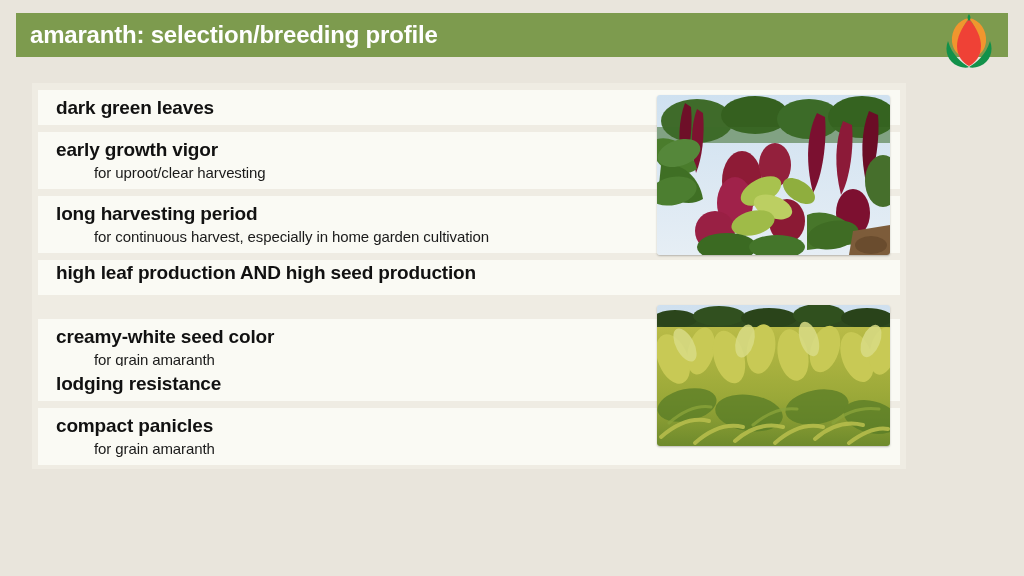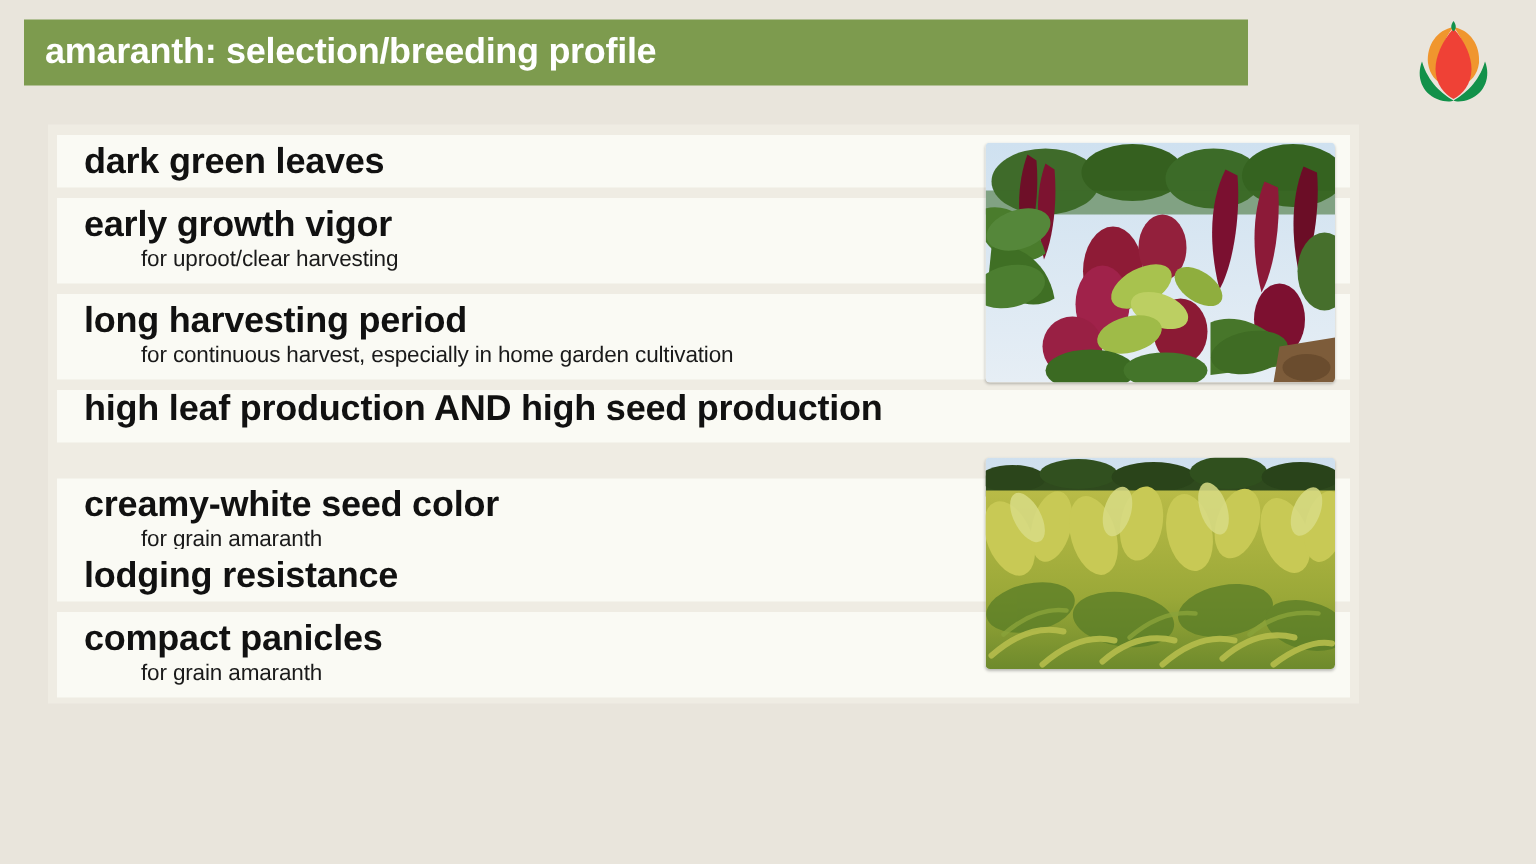--- a/index.html
+++ b/index.html
@@ -23,21 +23,21 @@
     width: 1024px;
     height: 576px;
     background: #e9e5dc;
   }
 
   
   #header-bar {
     position: absolute;
     left: 16px;
     top: 13px;
-    width: 816px;
+    width: 992px;
     height: 44px;
     background: #7d9b4e;
   }
   #header-title {
     position: absolute;
     left: 14px;
     top: 50%;
     transform: translateY(-50%);
     color: #ffffff;
     font-size: 24px;
@@ -70,21 +70,21 @@
   
   .row {
     position: absolute;
     left: 6px;
     width: 862px;
     background: #fafaf4;
     box-sizing: border-box;
     padding-left: 18px;
   }
   .row-title {
-    font-size: 24px;
+    font-size: 19px;
     font-weight: bold;
     color: #111111;
     line-height: 25px;
     white-space: nowrap;
     letter-spacing: -0.15px;
   }
   .row-sub {
     font-size: 15px;
     font-weight: normal;
     color: #1a1a1a;

